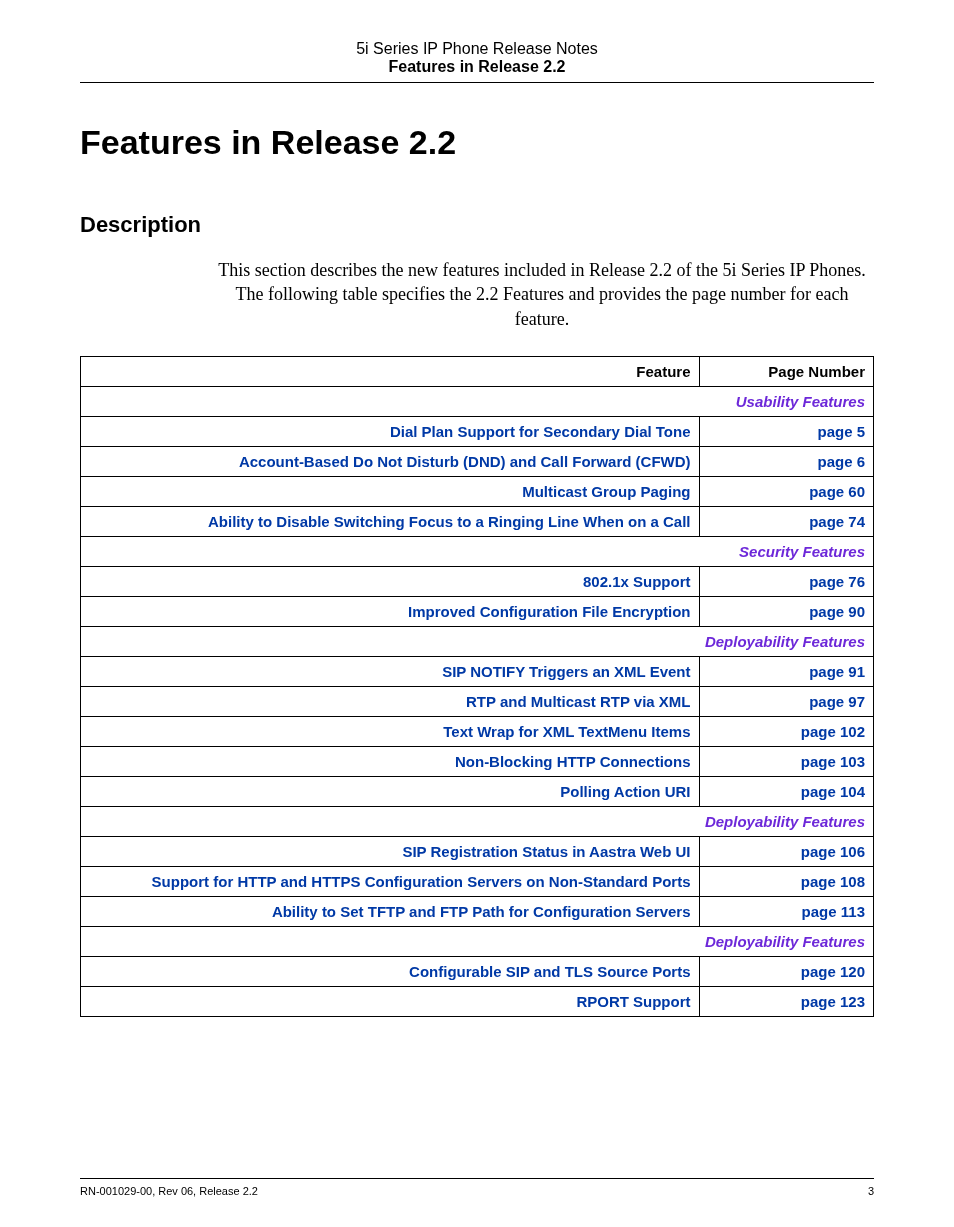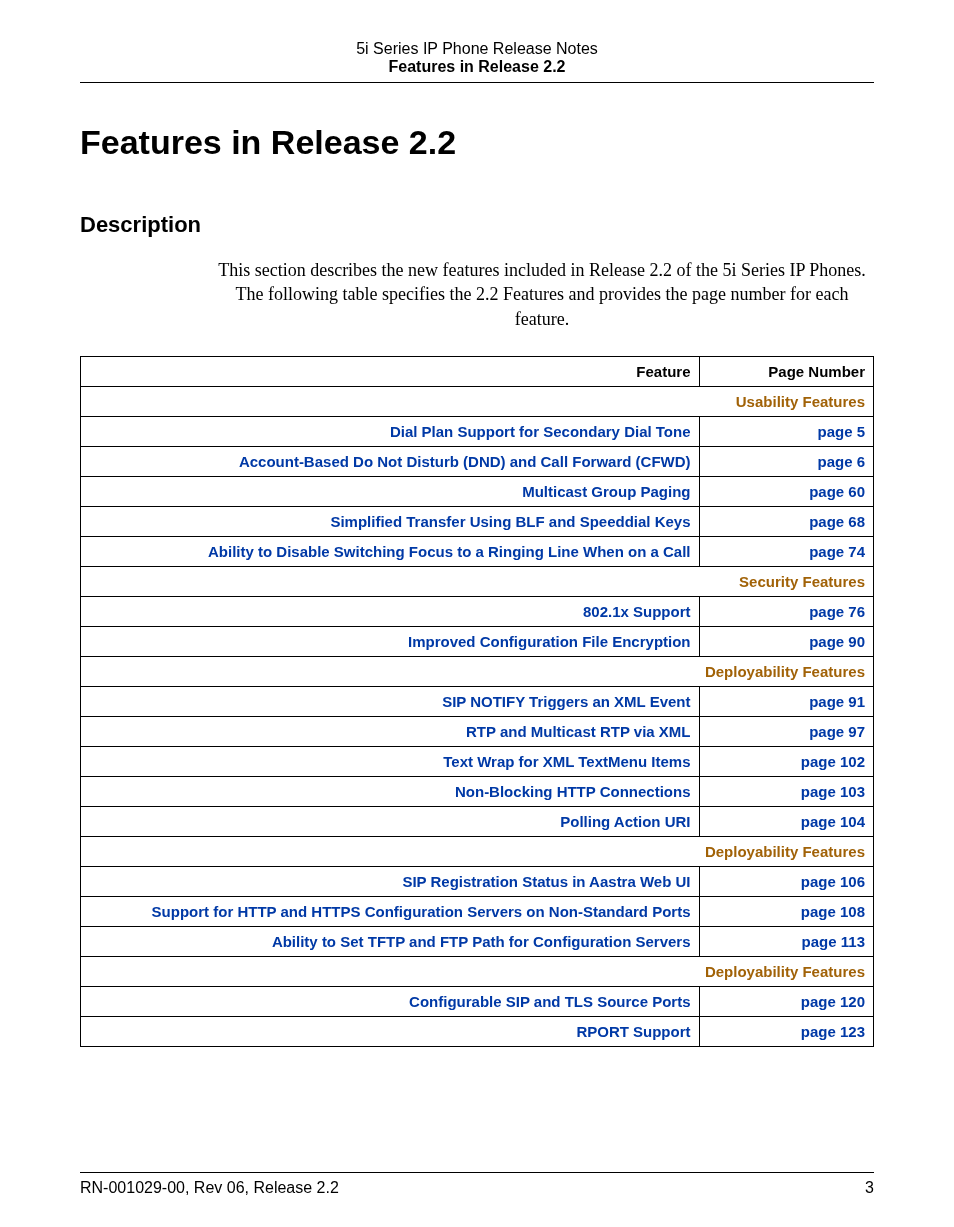--- a/index.html
+++ b/index.html
@@ -61,37 +61,38 @@
     padding: 6px 8px;
     text-align: right;
     vertical-align: middle;
   }
   table.feature-table th {
     font-weight: 700;
     background: #fff;
   }
   .section-row td {
     font-weight: 700;
-    color: #a16207;
+    font-style: italic;
+    color: #6d28d9;
   }
   .link-cell {
     color: #0039a6;
     font-weight: 700;
   }
   .footer {
     position: absolute;
     bottom: 30px;
     left: 80px;
     right: 80px;
     border-top: 1px solid #000;
     padding-top: 6px;
     display: flex;
     justify-content: space-between;
     font-family: Arial, Helvetica, sans-serif;
-    font-size: 16px;
+    font-size: 11px;
   }
   .col-feature { width: 78%; }
   .col-page { width: 22%; }
 </style>
 </head>
 <body>
 
 <div class="header-block">
   <div class="header-line1">5i Series IP Phone Release Notes</div>
   <div class="header-line2">Features in Release 2.2</div>
@@ -125,24 +126,20 @@
       </tr>
       <tr>
         <td class="link-cell">Account-Based Do Not Disturb (DND) and Call Forward (CFWD)</td>
         <td class="link-cell">page 6</td>
       </tr>
       <tr>
         <td class="link-cell">Multicast Group Paging</td>
         <td class="link-cell">page 60</td>
       </tr>
       <tr>
-        <td class="link-cell">Simplified Transfer Using BLF and Speeddial Keys</td>
-        <td class="link-cell">page 68</td>
-      </tr>
-      <tr>
         <td class="link-cell">Ability to Disable Switching Focus to a Ringing Line When on a Call</td>
         <td class="link-cell">page 74</td>
       </tr>
       <tr class="section-row">
         <td colspan="2">Security Features</td>
       </tr>
       <tr>
         <td class="link-cell">802.1x Support</td>
         <td class="link-cell">page 76</td>
       </tr>

